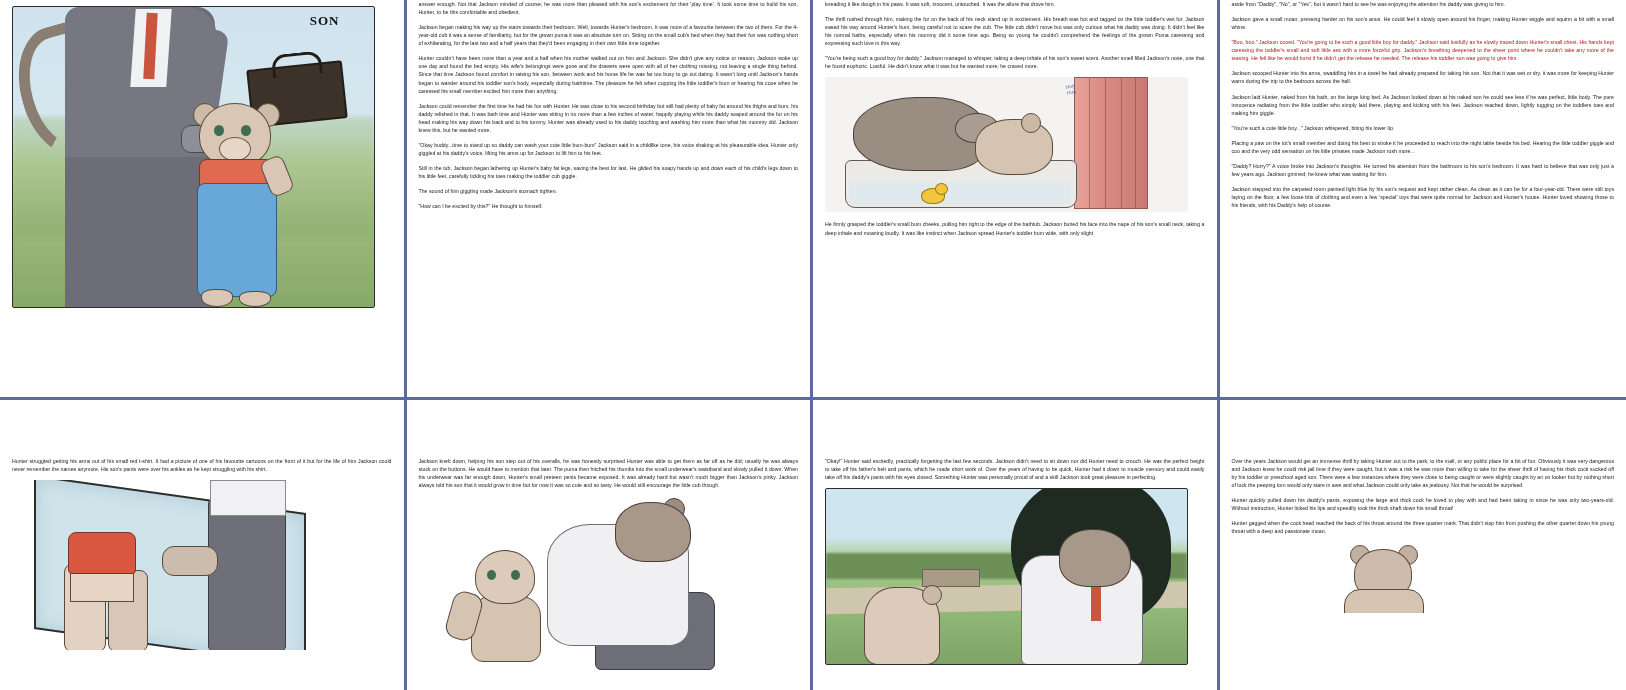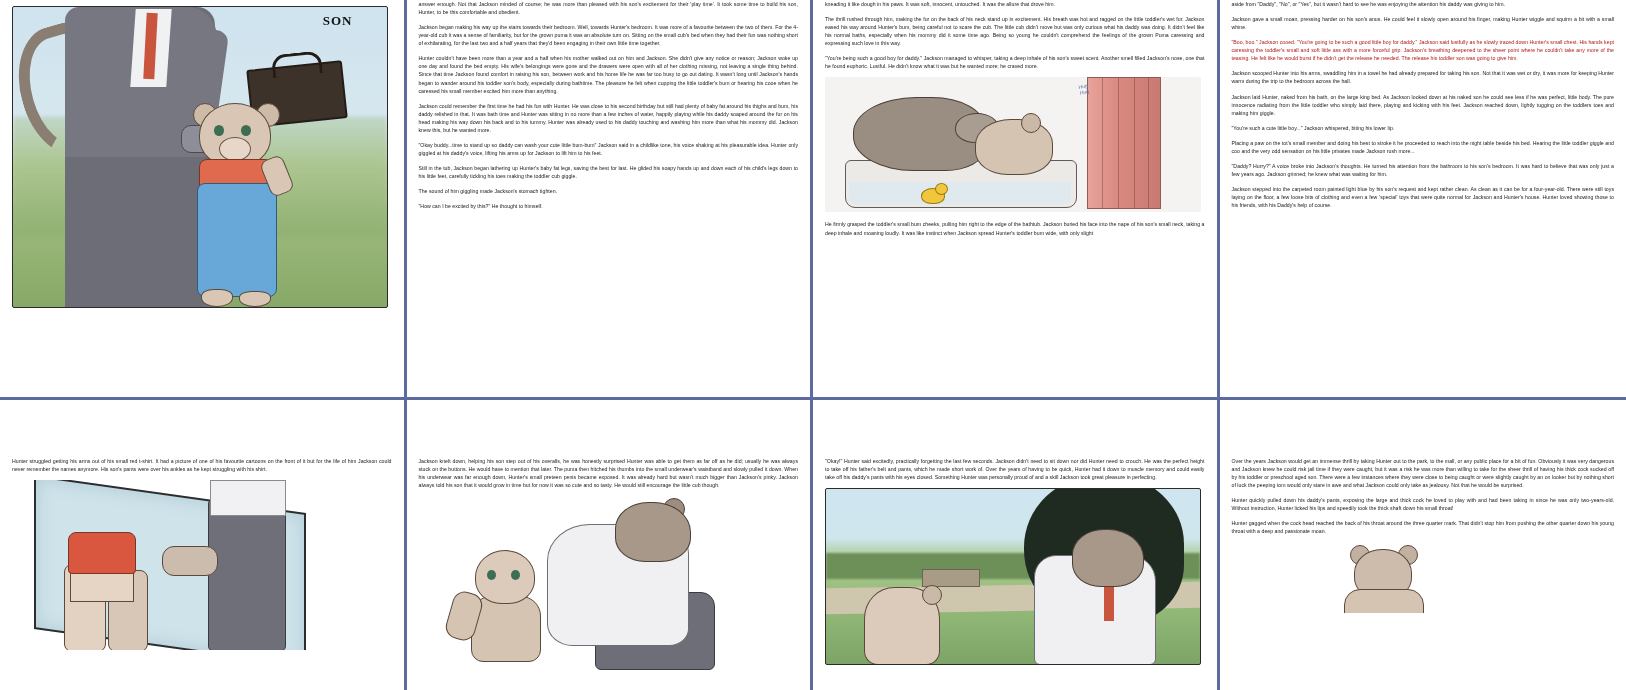--- a/index.html
+++ b/index.html
@@ -38,21 +38,21 @@
     color: #1a1a1a;
     text-align: justify;
     margin: 0 0 7px 0;
     letter-spacing: 0.02px;
   }
   .para.red { color: #b01818; }
   .para.first-partial { margin-top: 0; }
 
   .art {
     position: relative;
-    margin: 6px 4px 8px 0;
+    margin: 6px 17px 8px 0;
     border-radius: 2px;
     overflow: hidden;
   }
 
   
   .art1 {
     height: 300px;
     background: linear-gradient(180deg, #cfe3ef 0%, #d6e7ee 38%, #b9cf9a 52%, #9dba7c 70%, #87a968 100%);
     border: 1px solid #2b2b2b;
   }

